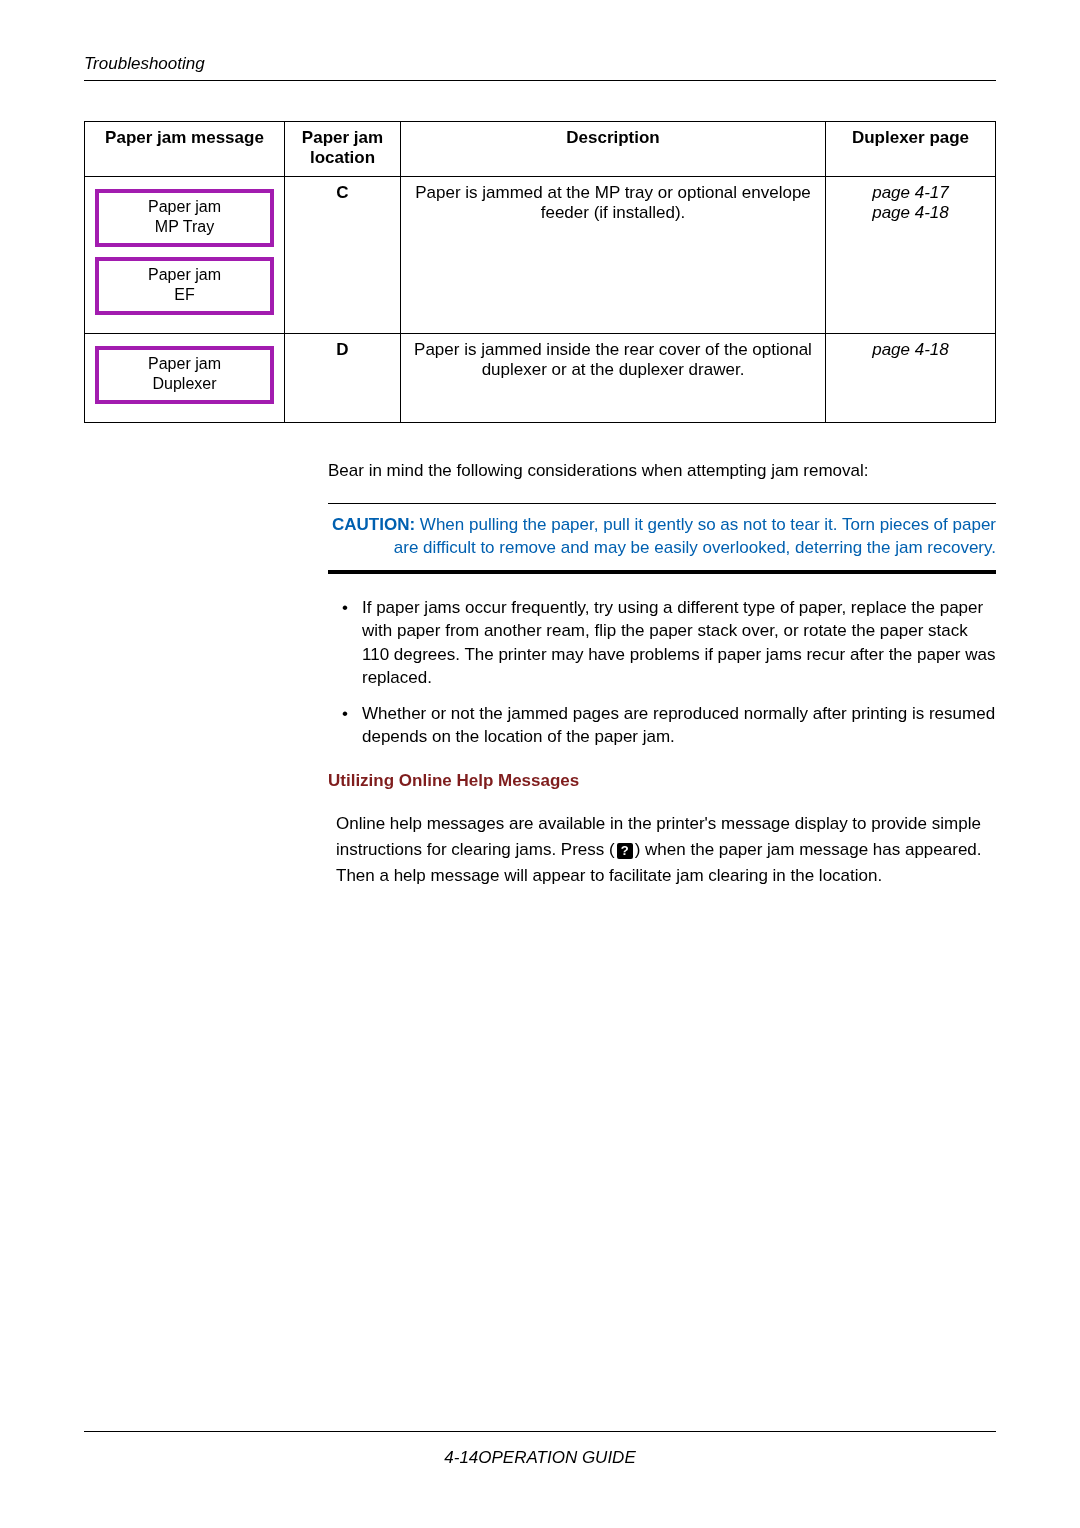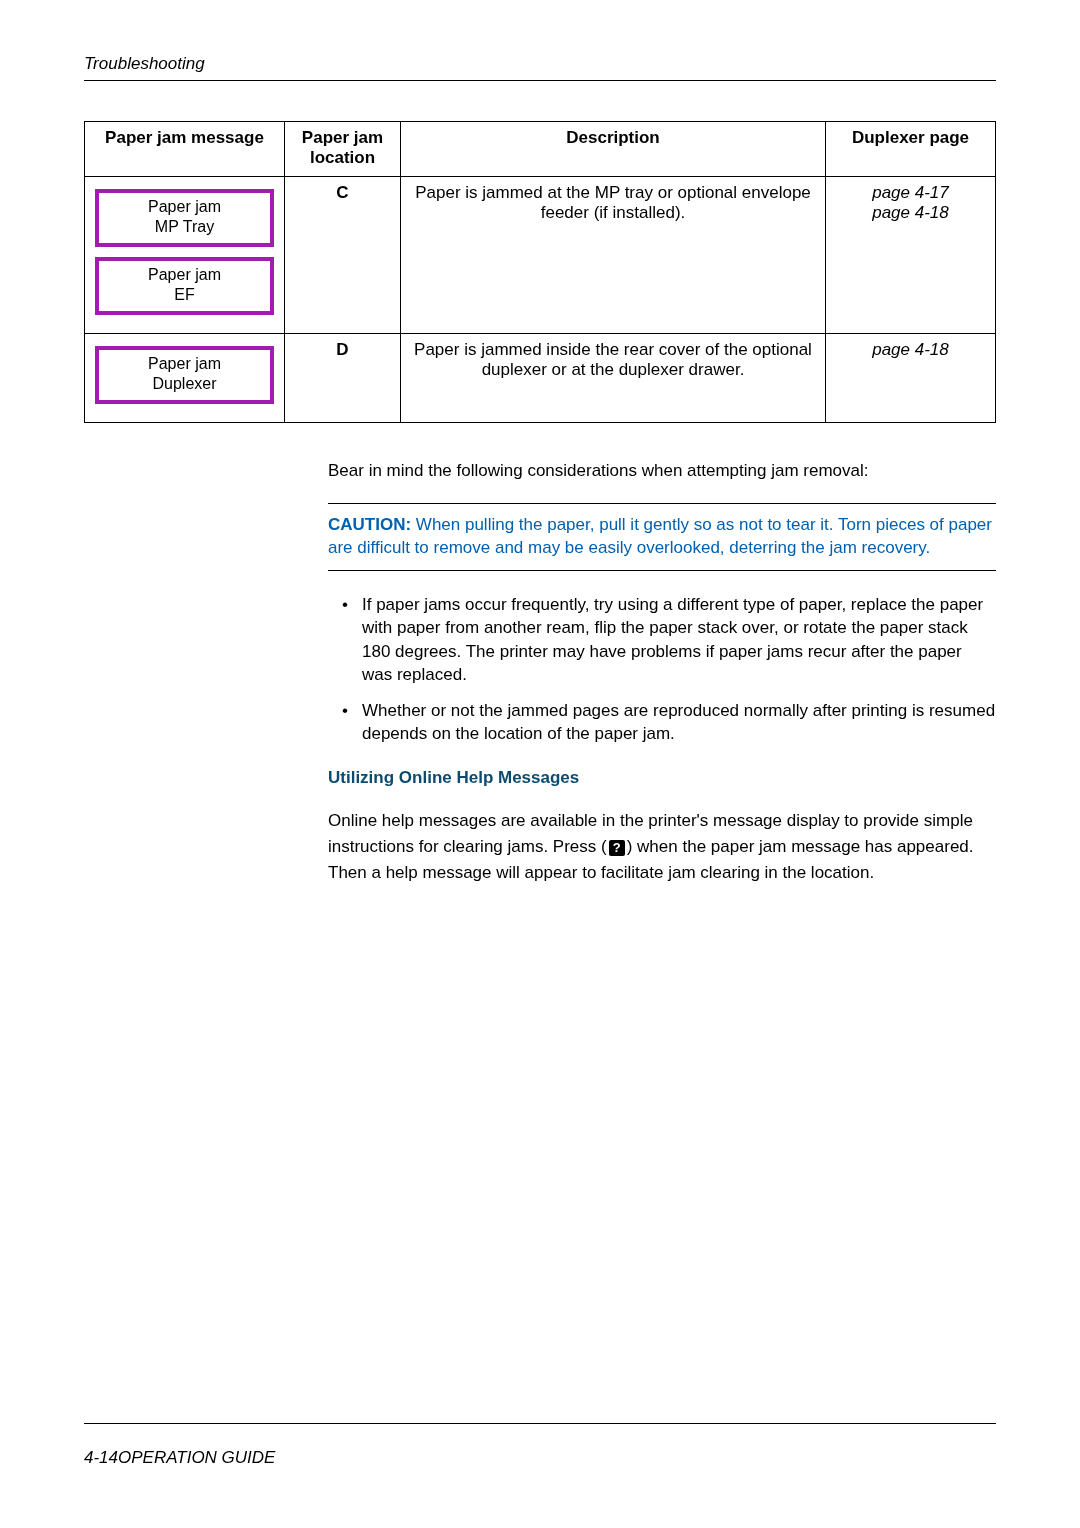--- a/index.html
+++ b/index.html
@@ -57,78 +57,80 @@
     font-size: 20px;
     margin: 28px 0 18px 84px;
   }
   .body-indent {
     margin-left: 244px;
     margin-right: 0;
   }
   .intro-p { font-size: 17px; margin-bottom: 22px; margin-top: 38px; }
   .caution-block {
     border-top: 1px solid #000;
-    border-bottom: 1px solid #000000;
+    border-bottom: 4px solid #000000;
     padding: 10px 0 10px 0;
     margin-bottom: 22px;
     color: #0060b0;
     font-size: 17px;
     line-height: 1.35;
+    text-align: right;
   }
   .caution-block .caution-label { font-weight: bold; }
   ul.bullets {
     list-style: none;
     padding-left: 0;
     font-size: 17px;
   }
   ul.bullets > li {
     position: relative;
     padding-left: 34px;
     margin-bottom: 12px;
     line-height: 1.38;
   }
   ul.bullets > li::before {
     content: "•";
     position: absolute;
     left: 14px;
     top: 0;
   }
   .sub-h {
-    color: #0c4a6e;
+    color: #7f1d1d;
     font-weight: bold;
     font-size: 17px;
     margin: 22px 0 20px 0;
   }
   .online-p {
     font-size: 17px;
     line-height: 1.55;
+    margin-left: 8px;
   }
   .help-icon {
     display: inline-block;
     width: 16px; height: 16px;
     background: #000;
     color: #fff;
     font-size: 13px;
     font-weight: bold;
     text-align: center;
     line-height: 16px;
     border-radius: 2px;
     vertical-align: text-bottom;
     margin: 0 2px;
   }
   .footer {
     position: absolute;
     left: 84px; right: 84px;
     bottom: 60px;
     border-top: 1px solid #000;
-    padding-top: 24px;
+    padding-top: 16px;
     font-size: 17px;
     font-style: italic;
     display: flex;
-    justify-content: flex-start;
+    justify-content: center;
   }
   .footer .right { font-style: italic; }
 </style>
 </head>
 <body>
 
 <div class="page">
 
   <div class="header">Troubleshooting</div>
 
@@ -186,21 +188,21 @@
 
 
   <div class="body-indent">
     <p class="intro-p">Bear in mind the following considerations when attempting jam removal:</p>
 
     <div class="caution-block">
       <span class="caution-label">CAUTION:</span><span> When pulling the paper, pull it gently so as not to tear it. Torn pieces of paper are difficult to remove and may be easily overlooked, deterring the jam recovery.</span>
     </div>
 
     <ul class="bullets">
-      <li>If paper jams occur frequently, try using a different type of paper, replace the paper with paper from another ream, flip the paper stack over, or rotate the paper stack 180 degrees. The printer may have problems if paper jams recur after the paper was replaced.</li>
+      <li>If paper jams occur frequently, try using a different type of paper, replace the paper with paper from another ream, flip the paper stack over, or rotate the paper stack 110 degrees. The printer may have problems if paper jams recur after the paper was replaced.</li>
       <li>Whether or not the jammed pages are reproduced normally after printing is resumed depends on the location of the paper jam.</li>
     </ul>
 
     <div class="sub-h">Utilizing Online Help Messages</div>
 
     <p class="online-p">
       <span>Online help messages are available in the printer's message display to provide simple instructions for clearing jams. Press (</span><span class="help-icon">?</span><span>) when the paper jam message has appeared. Then a help message will appear to facilitate jam clearing in the location.</span>
     </p>
   </div>
 

